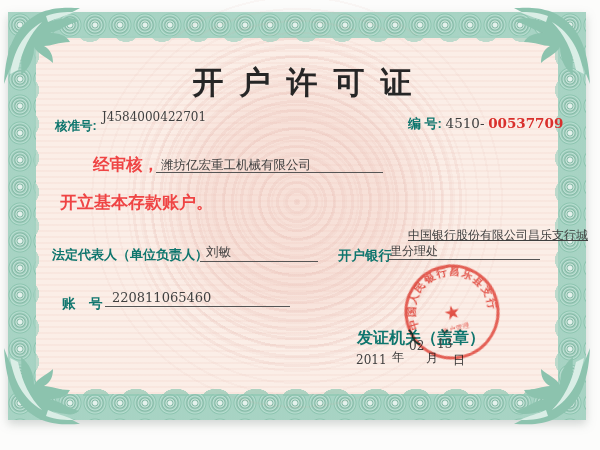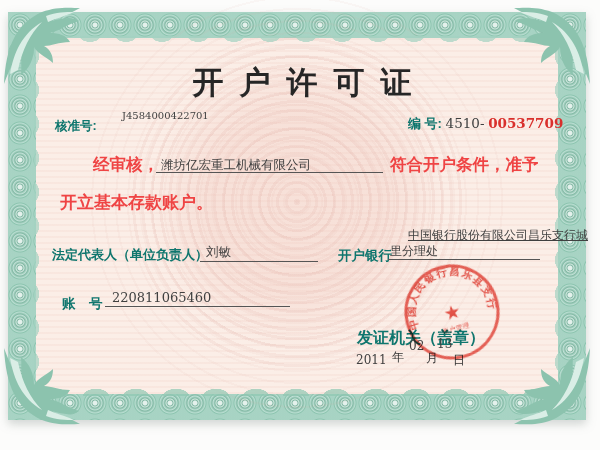--- a/index.html
+++ b/index.html
@@ -121,32 +121,31 @@
       <path d="M46 12 C56 8 66 8 74 8 C64 13 56 14 48 18 Z" fill="#daeee6"></path>
     </svg>
   </div>
 </div>
 
 <div class="content">
 
   <div class="abs title">开户许可证</div>
 
   <div class="abs lbl" style="left:55px;top:118px;font-size:12.5px;">核准号:</div>
-  <div class="abs val" style="left:102px;top:110px;font-size:10px;margin-left:20px;">J4584000422701</div>
+  <div class="abs val" style="left:102px;top:110px;font-size:12px;">J4584000422701</div>
 
   <div class="abs" style="left:408px;top:115px;font-size:13px;">
     <span class="lbl">编 号:</span>
     <span class="val" style="font-size:13.5px;">4510-</span>
     <span class="red val" style="font-size:13.5px;">00537709</span>
   </div>
 
   <div class="abs big" style="left:93px;top:154px;">经审核，</div>
   <div class="abs val" style="left:161px;top:157px;font-size:12.5px;">潍坊亿宏重工机械有限公司</div>
   <div class="uline" style="left:156px;top:172px;width:227px;"></div>
-  <div class="abs big" style="left:390px;top:154px;">符合开户条件，准予</div>
   <div class="abs big" style="left:60px;top:191px;font-size:17px;">开立基本存款账户。</div>
 
   <div class="abs lbl" style="left:52px;top:246px;font-size:13px;">法定代表人（单位负责人）</div>
   <div class="abs val" style="left:206px;top:244px;font-size:12.5px;">刘敏</div>
   <div class="uline" style="left:200px;top:261px;width:118px;"></div>
 
   <div class="abs lbl" style="left:338px;top:247px;font-size:13.5px;">开户银行</div>
   <div class="abs val" style="left:408px;top:227px;font-size:12px;text-decoration:underline;">中国银行股份有限公司昌乐支行城</div>
   <div class="abs val" style="left:390px;top:243px;font-size:12px;">里分理处</div>
   <div class="uline" style="left:388px;top:259px;width:152px;"></div>

